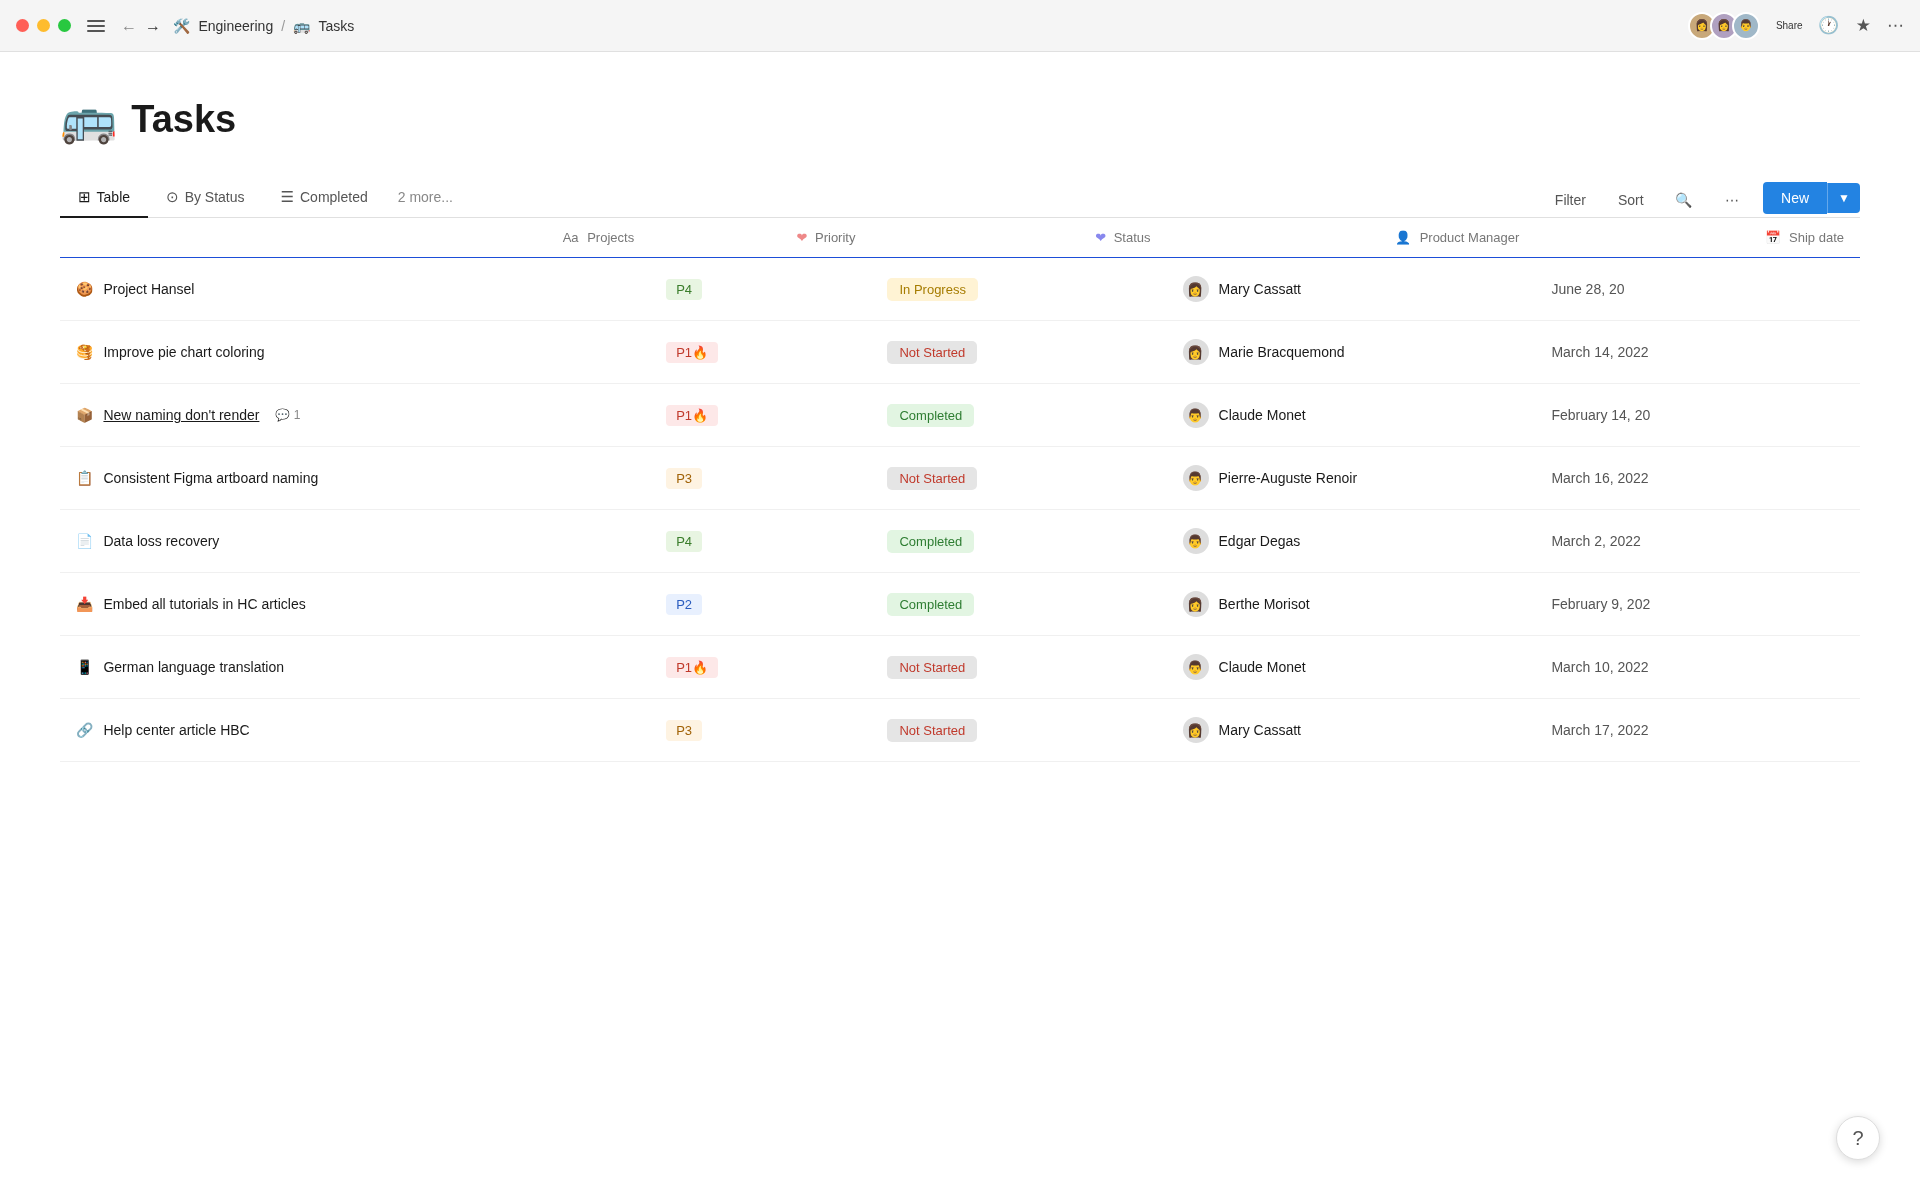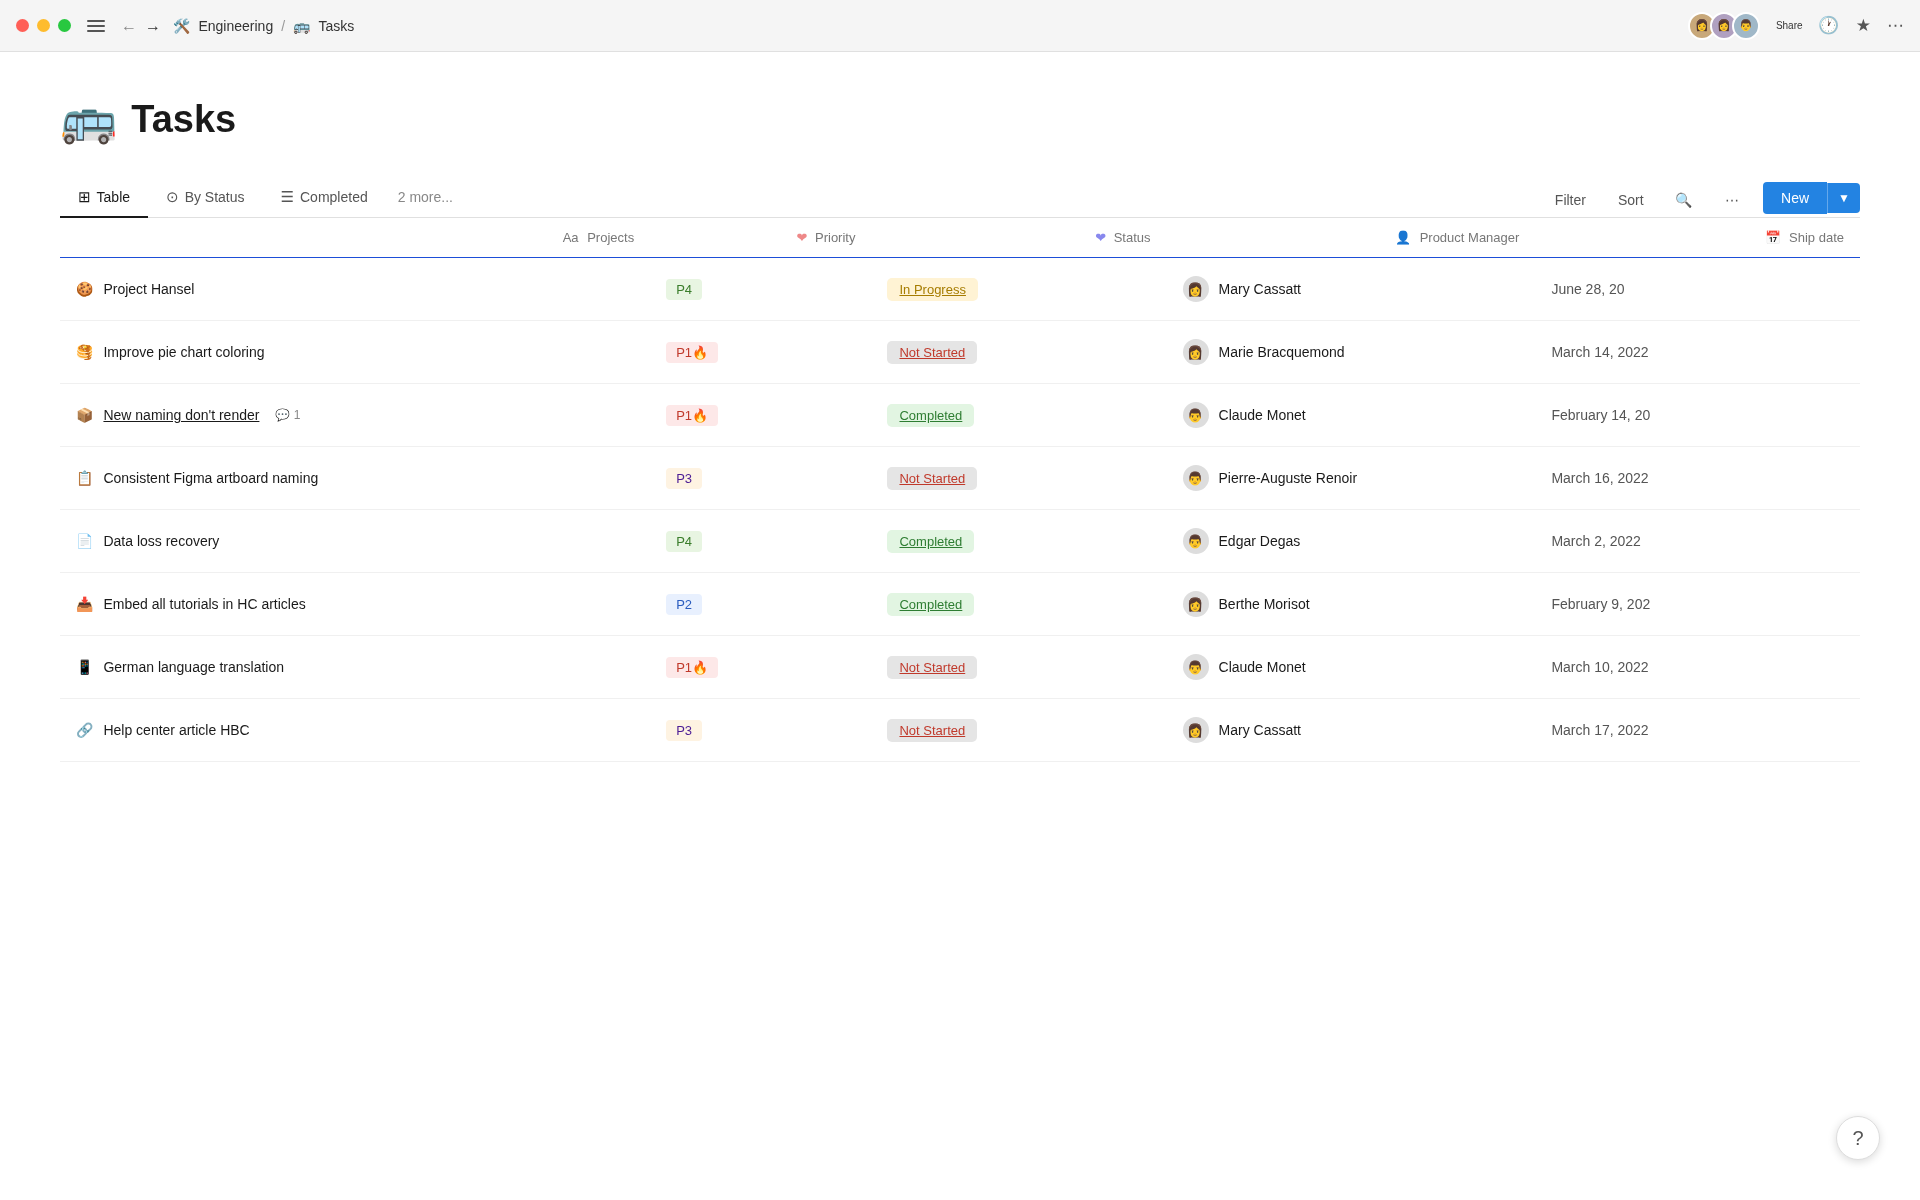--- a/index.html
+++ b/index.html
@@ -245,30 +245,29 @@
 
     .priority-badge {
       display: inline-block;
       padding: 3px 10px;
       border-radius: 4px;
       font-size: 13px;
       font-weight: 500;
     }
     .p-p4 { background: #e8f5e2; color: #3a7d2b; }
     .p-p1 { background: #fde8e8; color: #c0392b; }
-    .p-p3 { background: #fef3e2; color: #4c1d95; }
+    .p-p3 { background: #fef3e2; color: #a16207; }
     .p-p2 { background: #e8f0fe; color: #2a5cbf; }
 
     .status-badge {
       display: inline-block;
       padding: 4px 12px;
       border-radius: 5px;
       font-size: 13px;
       font-weight: 500;
-      text-decoration: underline;
     }
     .s-inprogress { background: #fff3d4; color: #a67c00; }
     .s-notstarted { background: #e5e5e5; color: #c0392b; }
     .s-completed { background: #e2f5e2; color: #2e7d32; }
 
     .pm-cell {
       display: flex;
       align-items: center;
       gap: 10px;
     }

